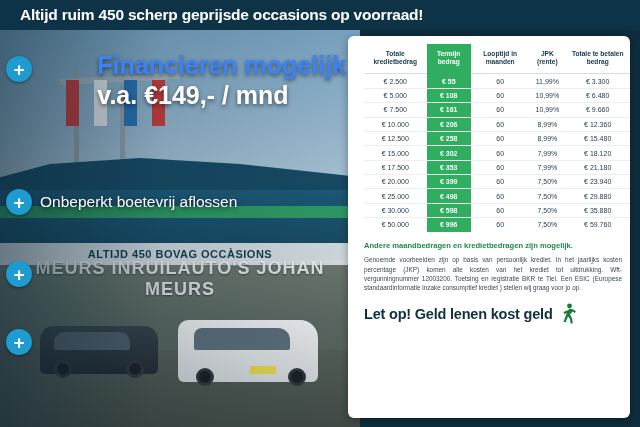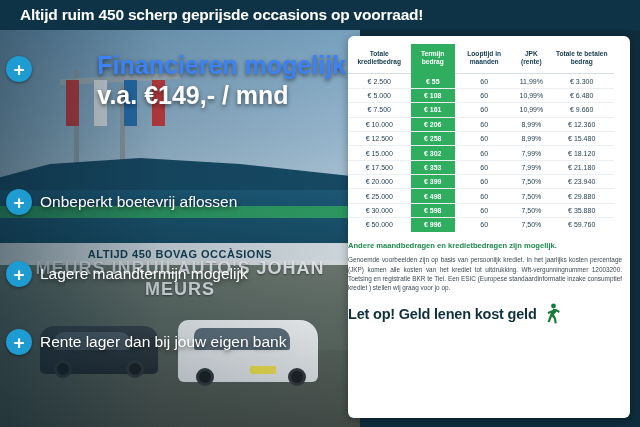--- a/index.html
+++ b/index.html
@@ -147,21 +147,21 @@
     position: absolute; left: 40px; top: 0;
     color: #ffffff; font-size: 15.5px; font-weight: normal; line-height: 26px;
     white-space: nowrap; text-shadow: 0 2px 4px rgba(0,0,0,.6);
   }
 
   
   .card {
     position: absolute; left: 348px; top: 36px; width: 282px; height: 382px;
     background: #ffffff; border-radius: 6px;
     box-shadow: 0 2px 8px rgba(0,0,0,.35);
-    padding: 8px 8px 6px 0;
+    padding: 8px 8px 6px 16px;
   }
   table.rates {
     width: 266px; border-collapse: collapse;
     font-size: 7px; color: #1d3b4e;
   }
   table.rates th {
     font-size: 6.6px; font-weight: bold; color: #123a4d;
     padding: 6px 2px 7px 2px; text-align: center; vertical-align: middle;
     line-height: 1.25; border-bottom: 1px solid #d7dee3;
   }
@@ -241,26 +241,24 @@
       <div class="head-line2">v.a. €149,- / mnd</div>
     </div>
 
     <div class="bullet-row" style="top:155px">
       <div class="plus-badge" style="top:0">+</div>
       <div class="bullet-text">Onbeperkt boetevrij aflossen</div>
     </div>
 
     <div class="bullet-row" style="top:227px">
       <div class="plus-badge" style="top:0">+</div>
-      <div class="bullet-text">Lagere maandtermijn mogelijk</div>
     </div>
 
     <div class="bullet-row" style="top:295px">
       <div class="plus-badge" style="top:0">+</div>
-      <div class="bullet-text">Rente lager dan bij jouw eigen bank</div>
     </div>
   </div>
 
   <div class="card">
     <table class="rates">
       <thead>
         <tr>
           <th>Totale kredietbedrag</th>
           <th class="col-term">Termijn bedrag</th>
           <th>Looptijd in maanden</th>

